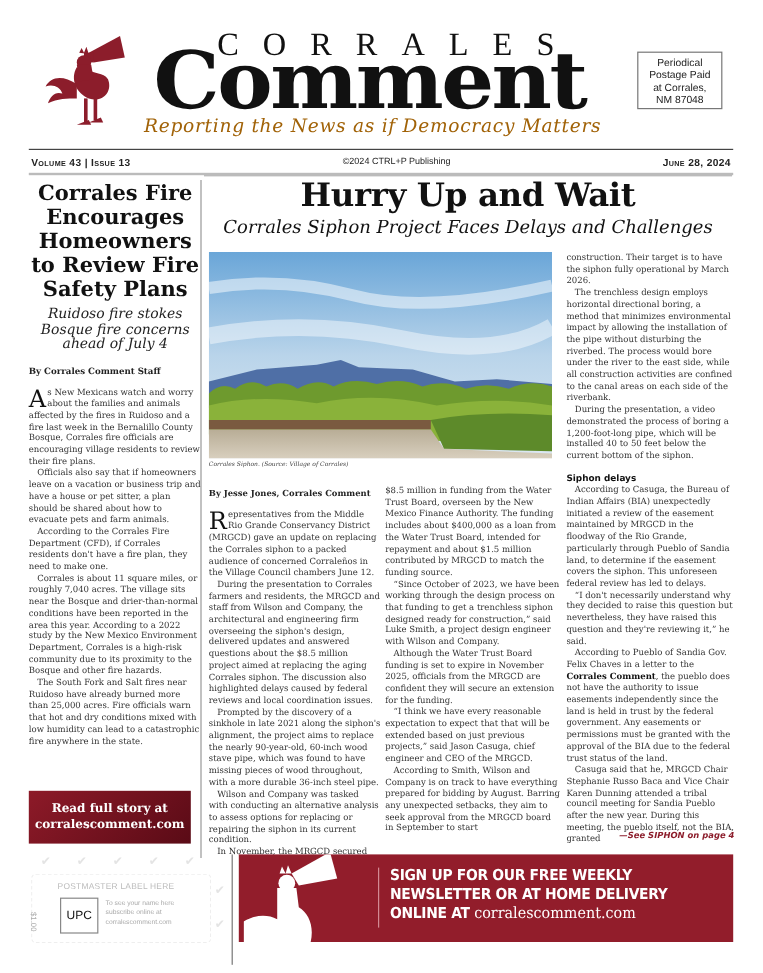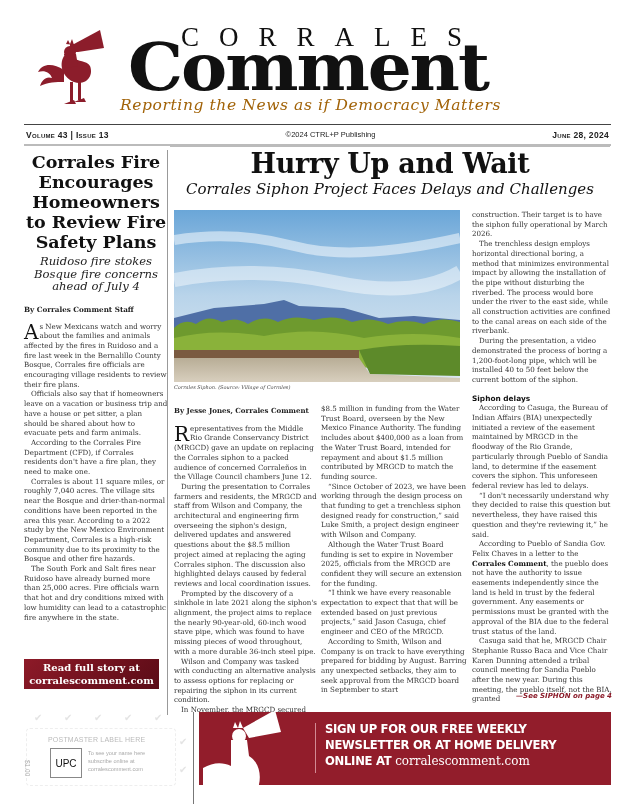--- a/index.html
+++ b/index.html
@@ -23,21 +23,21 @@
   .leftcol { position: absolute; left: 24px; top: 148px; width: 144px; }
   .col-divider { position: absolute; left: 167px; top: 150px; width: 1px; height: 565px; background: #999; }
   .left-headline { font-family: "DejaVu Serif", serif; font-size: 17.5px; line-height: 20px; text-align: center; font-weight: 600; color: #111; margin-top: 4px; }
   .left-deck { font-family: "DejaVu Serif", serif; font-style: italic; font-size: 11.6px; line-height: 12.5px; text-align: center; margin-top: 3px; color: #222; }
   .byline { font-family: "DejaVu Serif", serif; font-weight: bold; font-size: 7.2px; margin-top: 12px; color: #222; }
   .body-text { font-family: "DejaVu Serif", serif; font-size: 7.1px; line-height: 9.7px; color: #333; }
   .body-text p { text-indent: 7px; }
   .body-text p.first { text-indent: 0; }
   .dropcap { float: left; font-size: 20px; line-height: 16px; margin-right: 1px; margin-top: 2px; font-family: "DejaVu Serif", serif; color: #111; }
   .left-body { margin-top: 8px; }
-  .readfull { position: absolute; left: 24px; top: 659px; width: 135px; height: 30px; background: linear-gradient(135deg, #8d1a28, #5a0b16); color: #fff; font-family: "DejaVu Serif", serif; font-weight: bold; font-size: 10px; line-height: 13px; text-align: center; display: flex; align-items: center; justify-content: center; flex-direction: column; }
+  .readfull { position: absolute; left: 24px; top: 659px; width: 135px; height: 44px; background: linear-gradient(135deg, #8d1a28, #5a0b16); color: #fff; font-family: "DejaVu Serif", serif; font-weight: bold; font-size: 10px; line-height: 13px; text-align: center; display: flex; align-items: center; justify-content: center; flex-direction: column; }
 
   
   .mainhead { position: absolute; left: 170px; top: 148px; width: 440px; text-align: center; }
   .main-title { font-family: "DejaVu Serif", serif; font-weight: 600; font-size: 27px; line-height: 32px; color: #111; letter-spacing: -0.3px; }
   .main-deck { font-family: "DejaVu Serif", serif; font-style: italic; font-size: 15px; line-height: 18px; color: #111; margin-top: 0px; }
   .topline { position: absolute; left: 170px; top: 145px; width: 440px; height: 2px; background: #bbb; }
 
   
   .photo { position: absolute; left: 174px; top: 210px; width: 286px; height: 172px; overflow: hidden; }
   .caption { position: absolute; left: 174px; top: 384px; font-family: "DejaVu Serif", serif; font-style: italic; font-size: 5px; color: #444; }
@@ -87,20 +87,26 @@
 
       <rect x="36" y="60" width="3" height="20"></rect>
       <rect x="44" y="60" width="3" height="18"></rect>
       <polygon points="30,82 40,78 42,82"></polygon>
       <polygon points="40,80 50,76 52,80"></polygon>
     </g>
   </svg>
   <div class="corrales-word">CORRALES</div>
   <div class="comment-word">Comment</div>
   <div class="tagline">Reporting the News as if Democracy Matters</div>
+  <div class="postage">
+    <div>Periodical</div>
+    <div>Postage Paid</div>
+    <div>at Corrales,</div>
+    <div>NM 87048</div>
+  </div>
 </div>
 
 <div class="issuebar">
   <div class="sc">
     <span>Volume 43</span>
     <span>|</span>
     <span>Issue 13</span>
   </div>
   <div class="copy">©2024 CTRL+P Publishing</div>
   <div class="sc">June 28, 2024</div>

